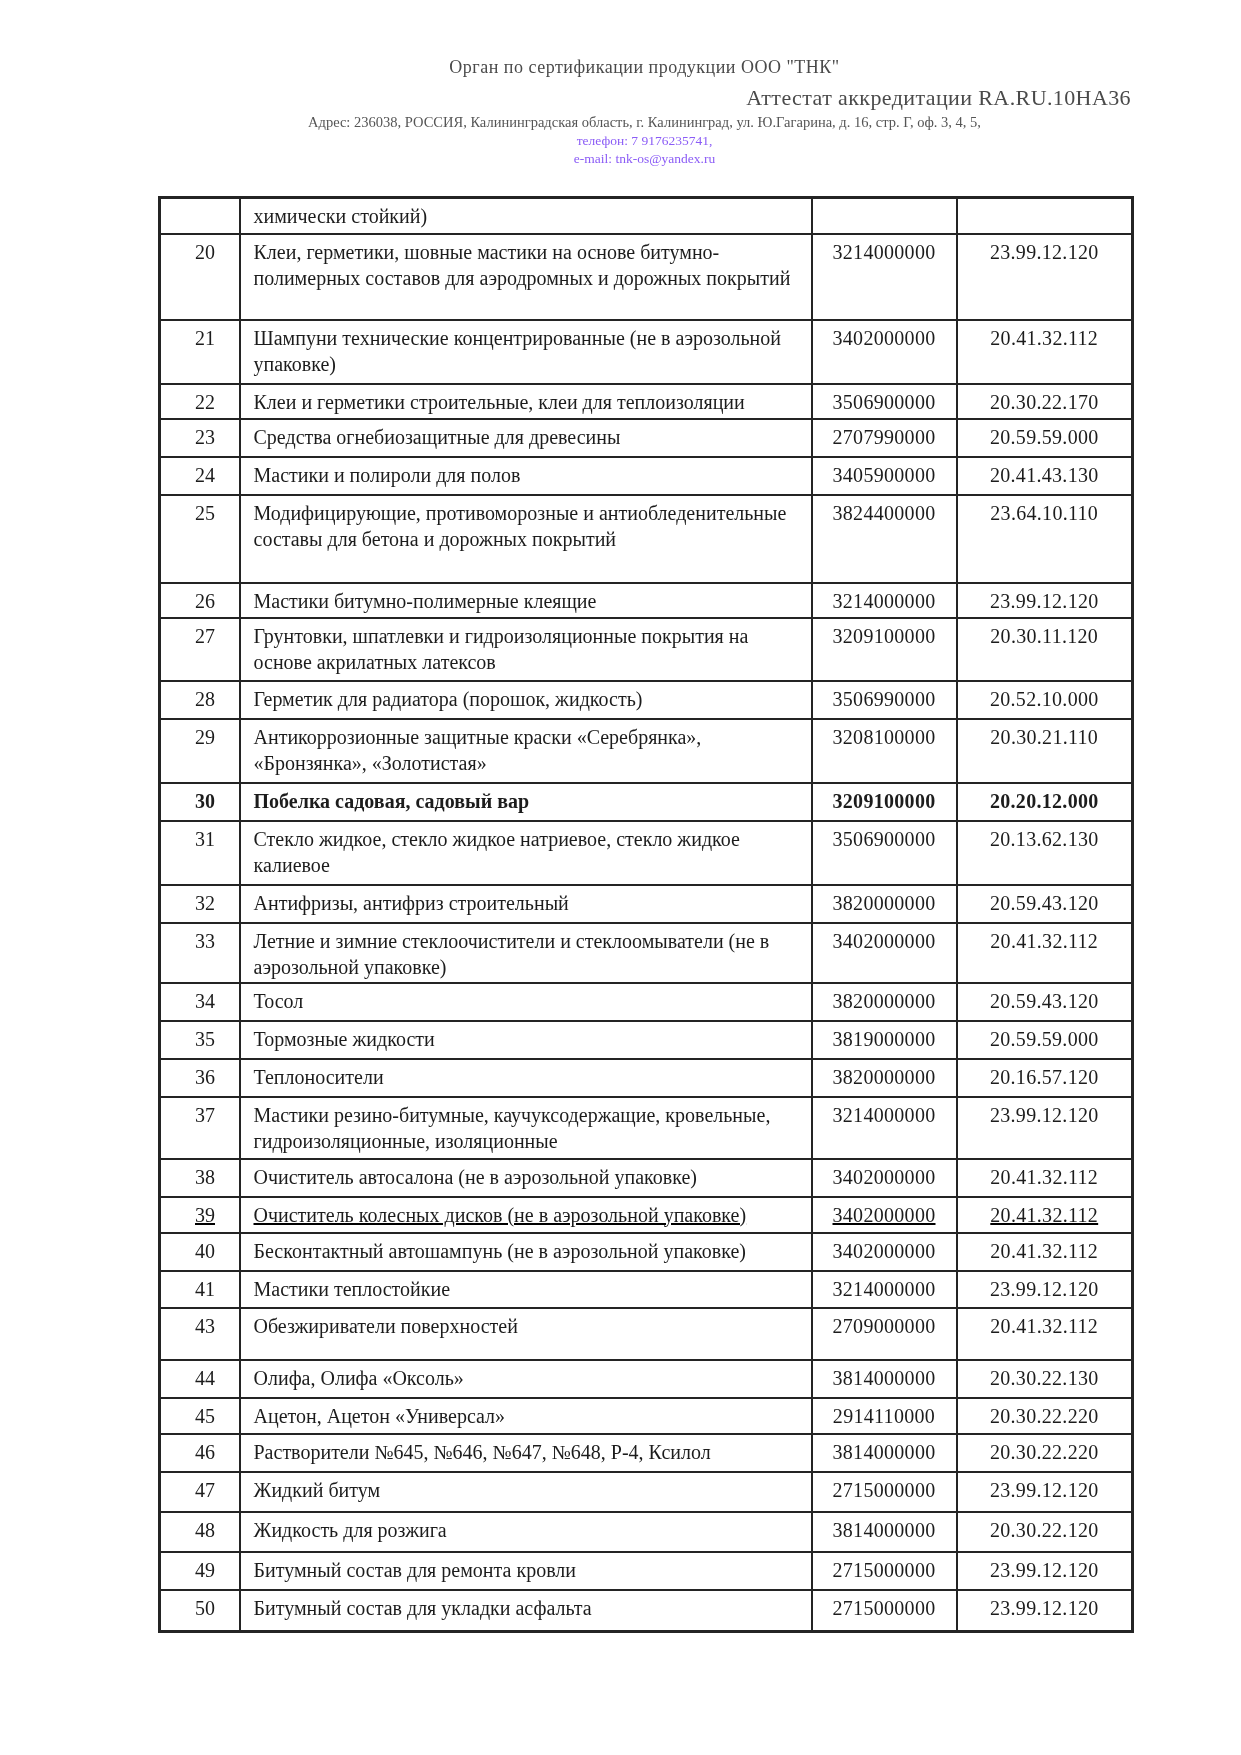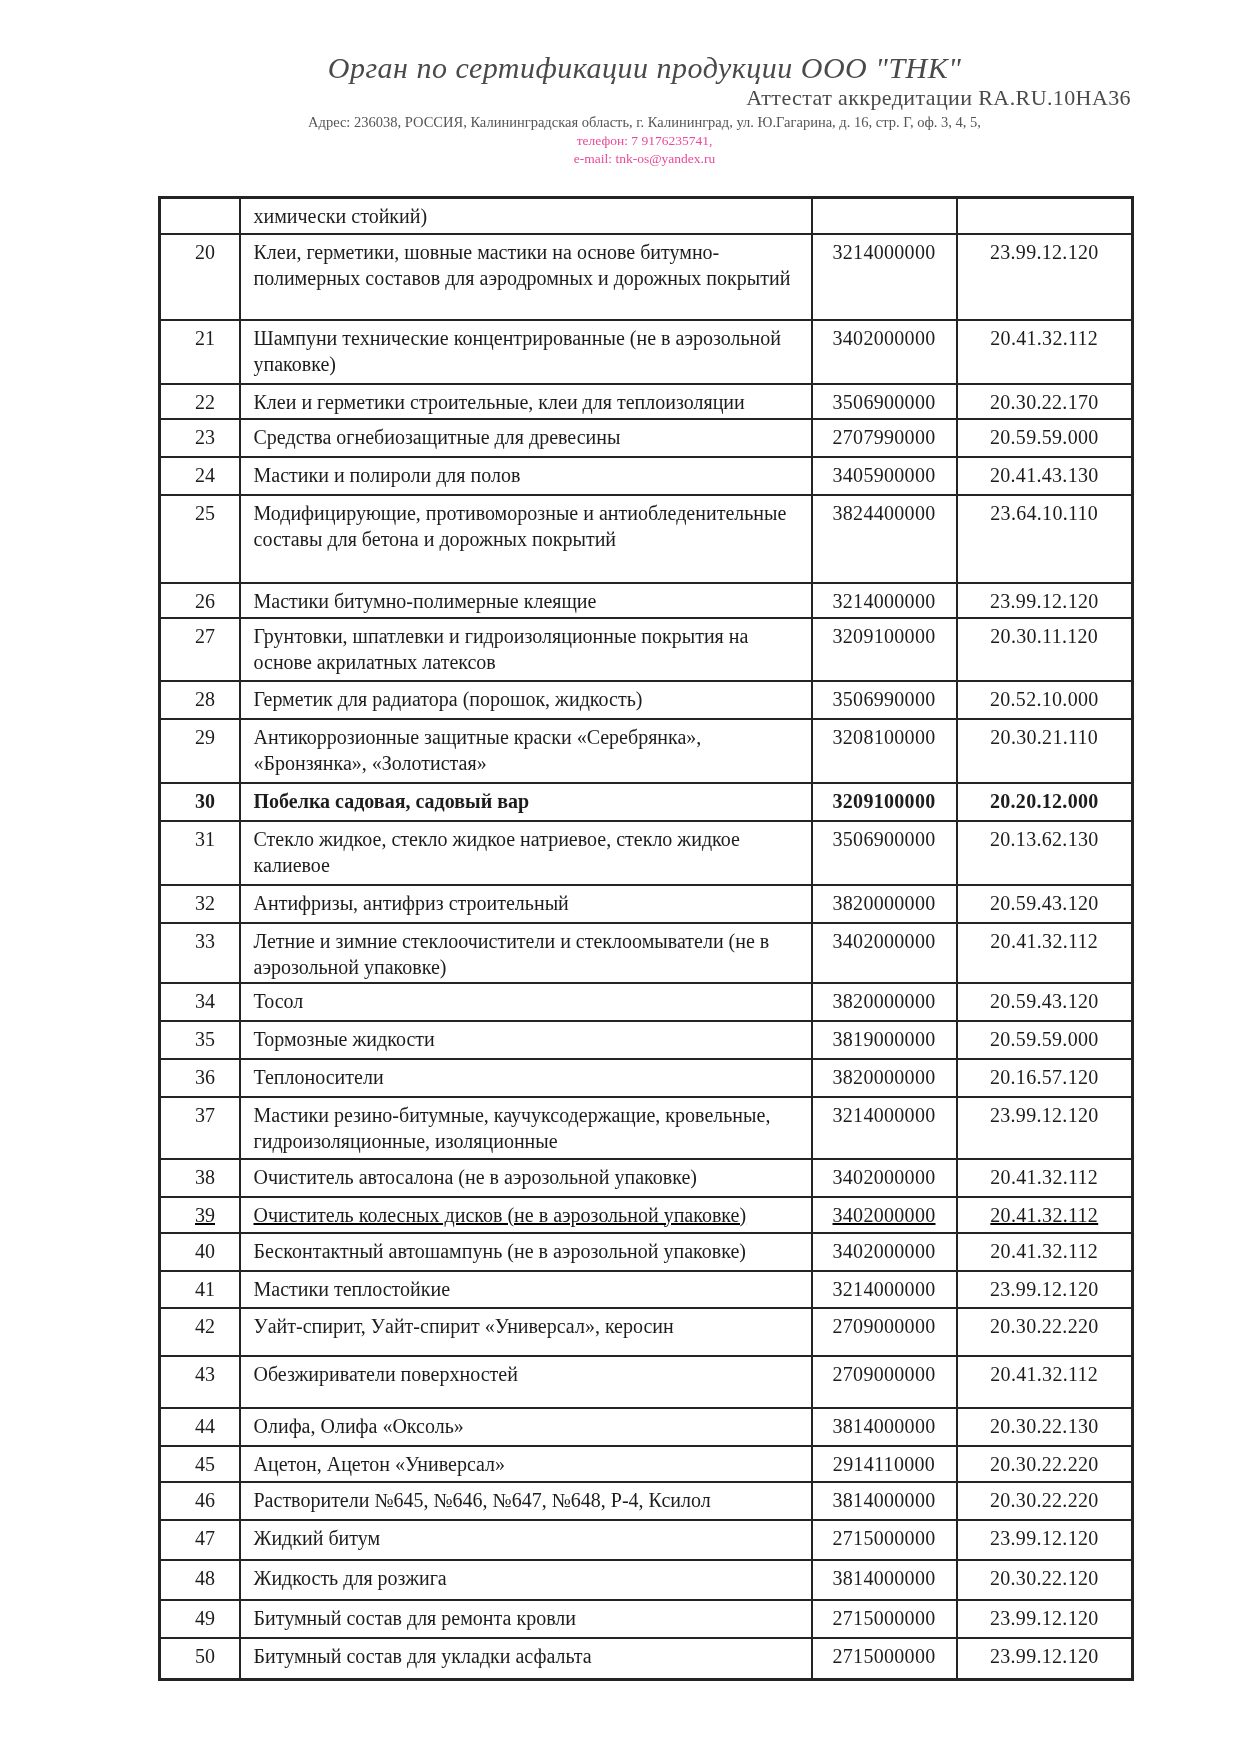--- a/index.html
+++ b/index.html
@@ -18,43 +18,42 @@
   
   .doc-header{
     position:absolute;
     left:158px;
     top:52px;
     width:973px;
     text-align:center;
     color:#4a4a4a;
   }
   .org-name{
-    font-size:30px;
+    font-size:18px;
     line-height:31px;
     letter-spacing:.5px;
     white-space:nowrap;
-    font-style:italic;
   }
   .accreditation{
     font-size:22px;
     line-height:30px;
     letter-spacing:.4px;
     white-space:nowrap;
     text-align:right;
   }
   .addr{
     font-size:14.5px;
     line-height:19px;
     color:#555555;
     white-space:nowrap;
   }
   .small-line{
     font-size:13.5px;
     line-height:18px;
-    color:#ec4899;
+    color:#8b5cf6;
     white-space:nowrap;
   }
   
   table.products{
     position:absolute;
     left:158px;
     top:196px;
     width:973px;
     table-layout:fixed;
     border-collapse:collapse;
@@ -235,26 +234,20 @@
           <td class="c-name">Бесконтактный автошампунь (не в аэрозольной упаковке)</td>
           <td class="c-code">3402000000</td>
           <td class="c-code">20.41.32.112</td>
         </tr>
         <tr style="height: 37px;">
           <td class="c-num">41</td>
           <td class="c-name">Мастики теплостойкие</td>
           <td class="c-code">3214000000</td>
           <td class="c-code">23.99.12.120</td>
         </tr>
-        <tr style="height: 48px;">
-          <td class="c-num">42</td>
-          <td class="c-name">Уайт-спирит, Уайт-спирит «Универсал», керосин</td>
-          <td class="c-code">2709000000</td>
-          <td class="c-code">20.30.22.220</td>
-        </tr>
         <tr style="height: 52px;">
           <td class="c-num">43</td>
           <td class="c-name">Обезжириватели поверхностей</td>
           <td class="c-code">2709000000</td>
           <td class="c-code">20.41.32.112</td>
         </tr>
         <tr style="height: 38px;">
           <td class="c-num">44</td>
           <td class="c-name">Олифа, Олифа «Оксоль»</td>
           <td class="c-code">3814000000</td>

